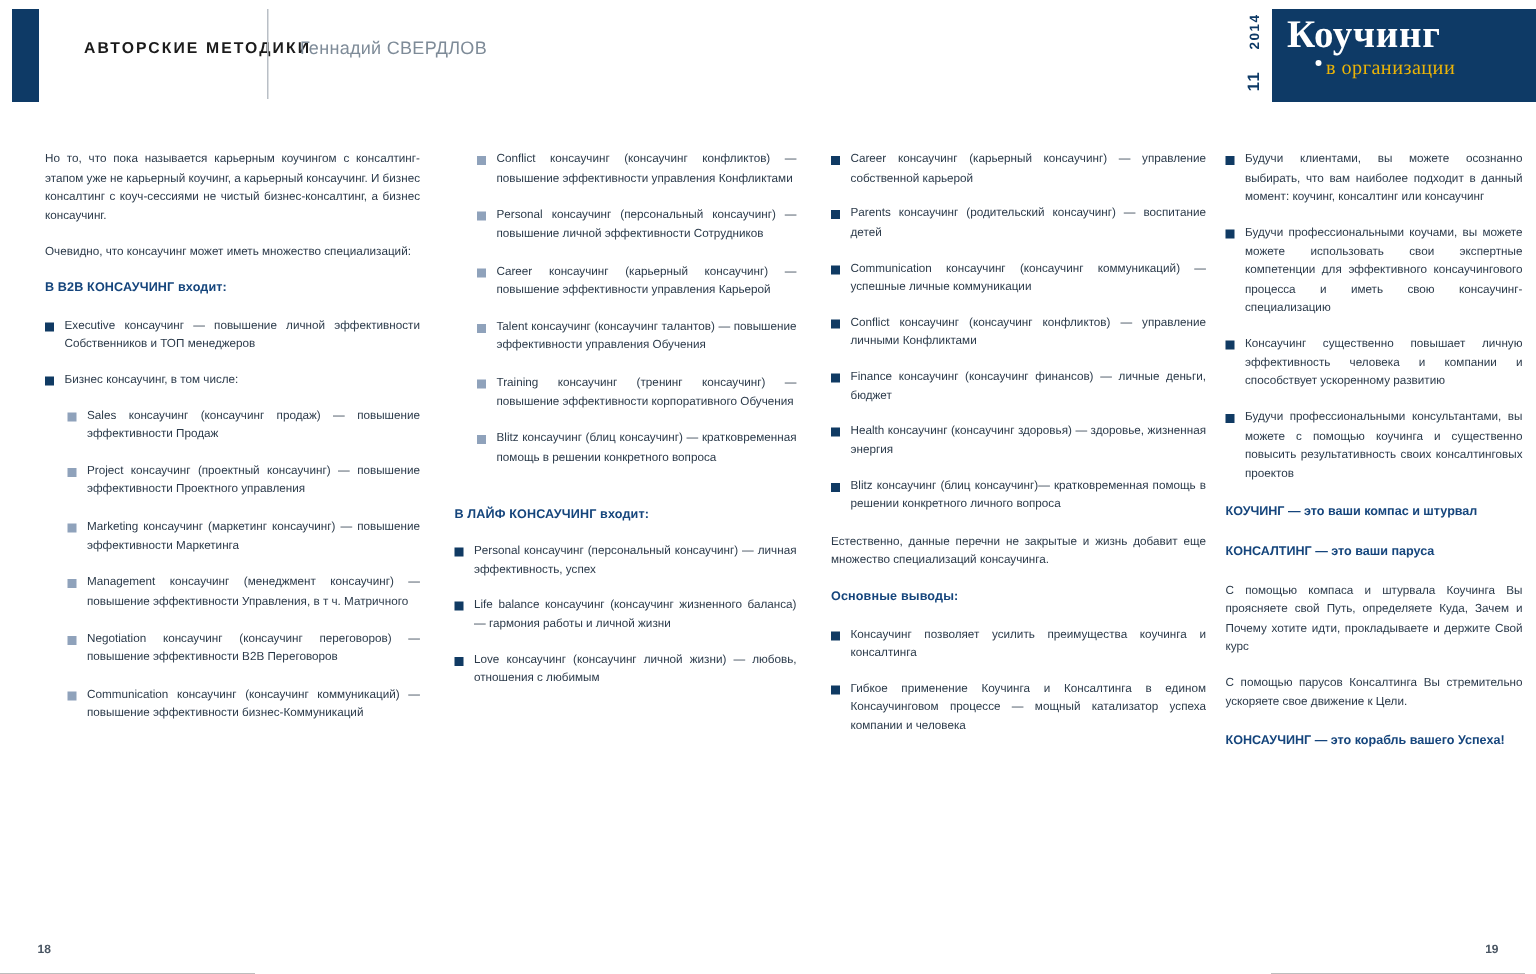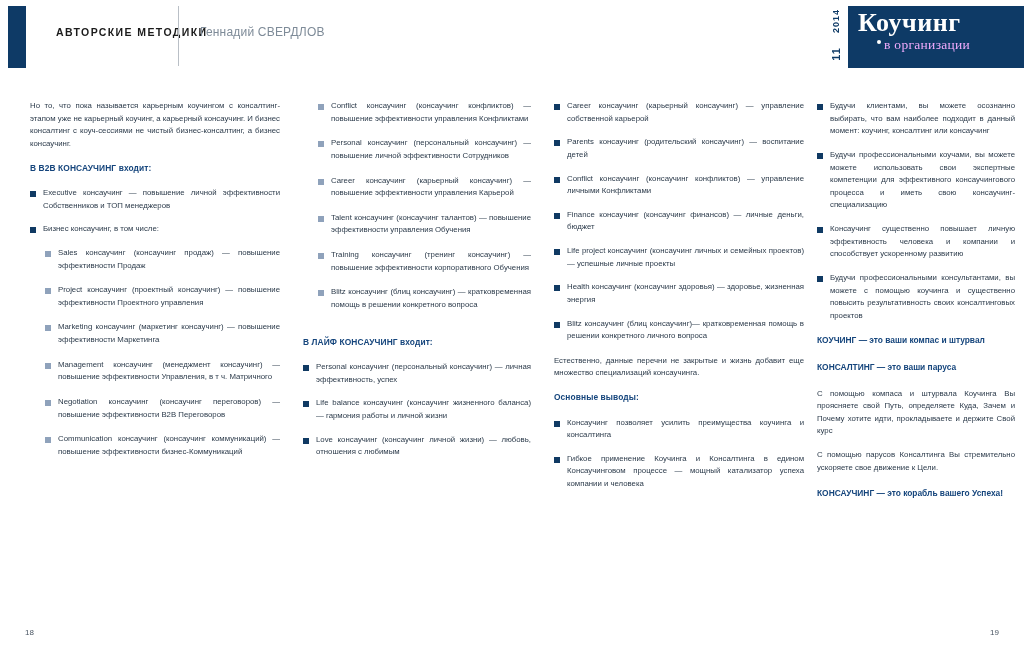--- a/index.html
+++ b/index.html
@@ -69,21 +69,21 @@
     color: #ffffff;
     font-family: "Liberation Serif", serif;
     font-size: 26px;
     font-weight: bold;
     letter-spacing: .5px;
     line-height: 1;
   }
   .logo-sub {
     position: absolute;
     left: 36px; top: 32px;
-    color: #f0abfc;
+    color: #eab308;
     font-family: "Liberation Serif", serif;
     font-size: 13.5px;
     letter-spacing: .3px;
     line-height: 1;
   }
   .logo-dot {
     position: absolute;
     left: 29px; top: 34px;
     width: 4px; height: 4px;
     background: #ffffff;
@@ -180,21 +180,21 @@
     text-align: justify;
   }
   .accent-head.spaced { margin-top: 13px; }
   .gap-md { height: 12px; }
 
   
   .folio {
     position: absolute;
     bottom: 12px;
     font-size: 8px;
-    font-weight: normal;
+    font-weight: bold;
     color: #4a5663;
   }
   .folio-left  { left: 25px; }
   .folio-right { right: 25px; }
 </style>
 </head>
 <body>
 
 <div class="page">
 
@@ -213,20 +213,21 @@
       <div class="logo-title">Коучинг</div>
       <div class="logo-dot"></div>
       <div class="logo-sub">в организации</div>
     </div>
   </div>
 
   <div class="cols">
 
     <div class="col col-1">
       <p class="para">Но то, что пока называется карьерным коучингом с консалтинг-этапом уже не карьерный коучинг, а карьерный консаучинг. И бизнес консалтинг с коуч-сессиями не чистый бизнес-консалтинг, а бизнес консаучинг.</p>
+      <p class="para">Очевидно, что консаучинг может иметь множество специализаций:</p>
       <h3 class="sec-head">В B2B КОНСАУЧИНГ входит:</h3>
       <ul class="bullet-list">
         <li class="bullet">Executive консаучинг — повышение личной эффективности Собственников и ТОП менеджеров</li>
         <li class="bullet">Бизнес консаучинг, в том числе:</li>
         <li class="bullet sub">Sales консаучинг (консаучинг продаж) — повышение эффективности Продаж</li>
         <li class="bullet sub">Project консаучинг (проектный консаучинг) — повышение эффективности Проектного управления</li>
         <li class="bullet sub">Marketing консаучинг (маркетинг консаучинг) — повышение эффективности Маркетинга</li>
         <li class="bullet sub">Management консаучинг (менеджмент консаучинг) — повышение эффективности Управления, в т ч. Матричного</li>
         <li class="bullet sub">Negotiation консаучинг (консаучинг переговоров) — повышение эффективности B2B Переговоров</li>
         <li class="bullet sub">Communication консаучинг (консаучинг коммуникаций) — повышение эффективности бизнес-Коммуникаций</li>
@@ -248,23 +249,23 @@
         <li class="bullet">Personal консаучинг (персональный консаучинг) — личная эффективность, успех</li>
         <li class="bullet">Life balance консаучинг (консаучинг жизненного баланса) — гармония работы и личной жизни</li>
         <li class="bullet">Love консаучинг (консаучинг личной жизни) — любовь, отношения с любимым</li>
       </ul>
     </div>
 
     <div class="col col-3">
       <ul class="bullet-list">
         <li class="bullet">Career консаучинг (карьерный консаучинг) — управление собственной карьерой</li>
         <li class="bullet">Parents консаучинг (родительский консаучинг) — воспитание детей</li>
+        <li class="bullet">Communication консаучинг (консаучинг коммуникаций) — успешные личные коммуникации</li>
         <li class="bullet">Conflict консаучинг (консаучинг конфликтов) — управление личными Конфликтами</li>
         <li class="bullet">Finance консаучинг (консаучинг финансов) — личные деньги, бюджет</li>
-        <li class="bullet">Life project консаучинг (консаучинг личных и семейных проектов) — успешные личные проекты</li>
         <li class="bullet">Health консаучинг (консаучинг здоровья) — здоровье, жизненная энергия</li>
         <li class="bullet">Blitz консаучинг (блиц консаучинг)— кратковременная помощь в решении конкретного личного вопроса</li>
       </ul>
       <div class="gap-md"></div>
       <p class="para">Естественно, данные перечни не закрытые и жизнь добавит еще множество специализаций консаучинга.</p>
       <h3 class="sec-head tight">Основные выводы:</h3>
       <ul class="bullet-list">
         <li class="bullet">Консаучинг позволяет усилить преимущества коучинга и консалтинга</li>
         <li class="bullet">Гибкое применение Коучинга и Консалтинга в едином Консаучинговом процессе — мощный катализатор успеха компании и человека</li>
       </ul>

